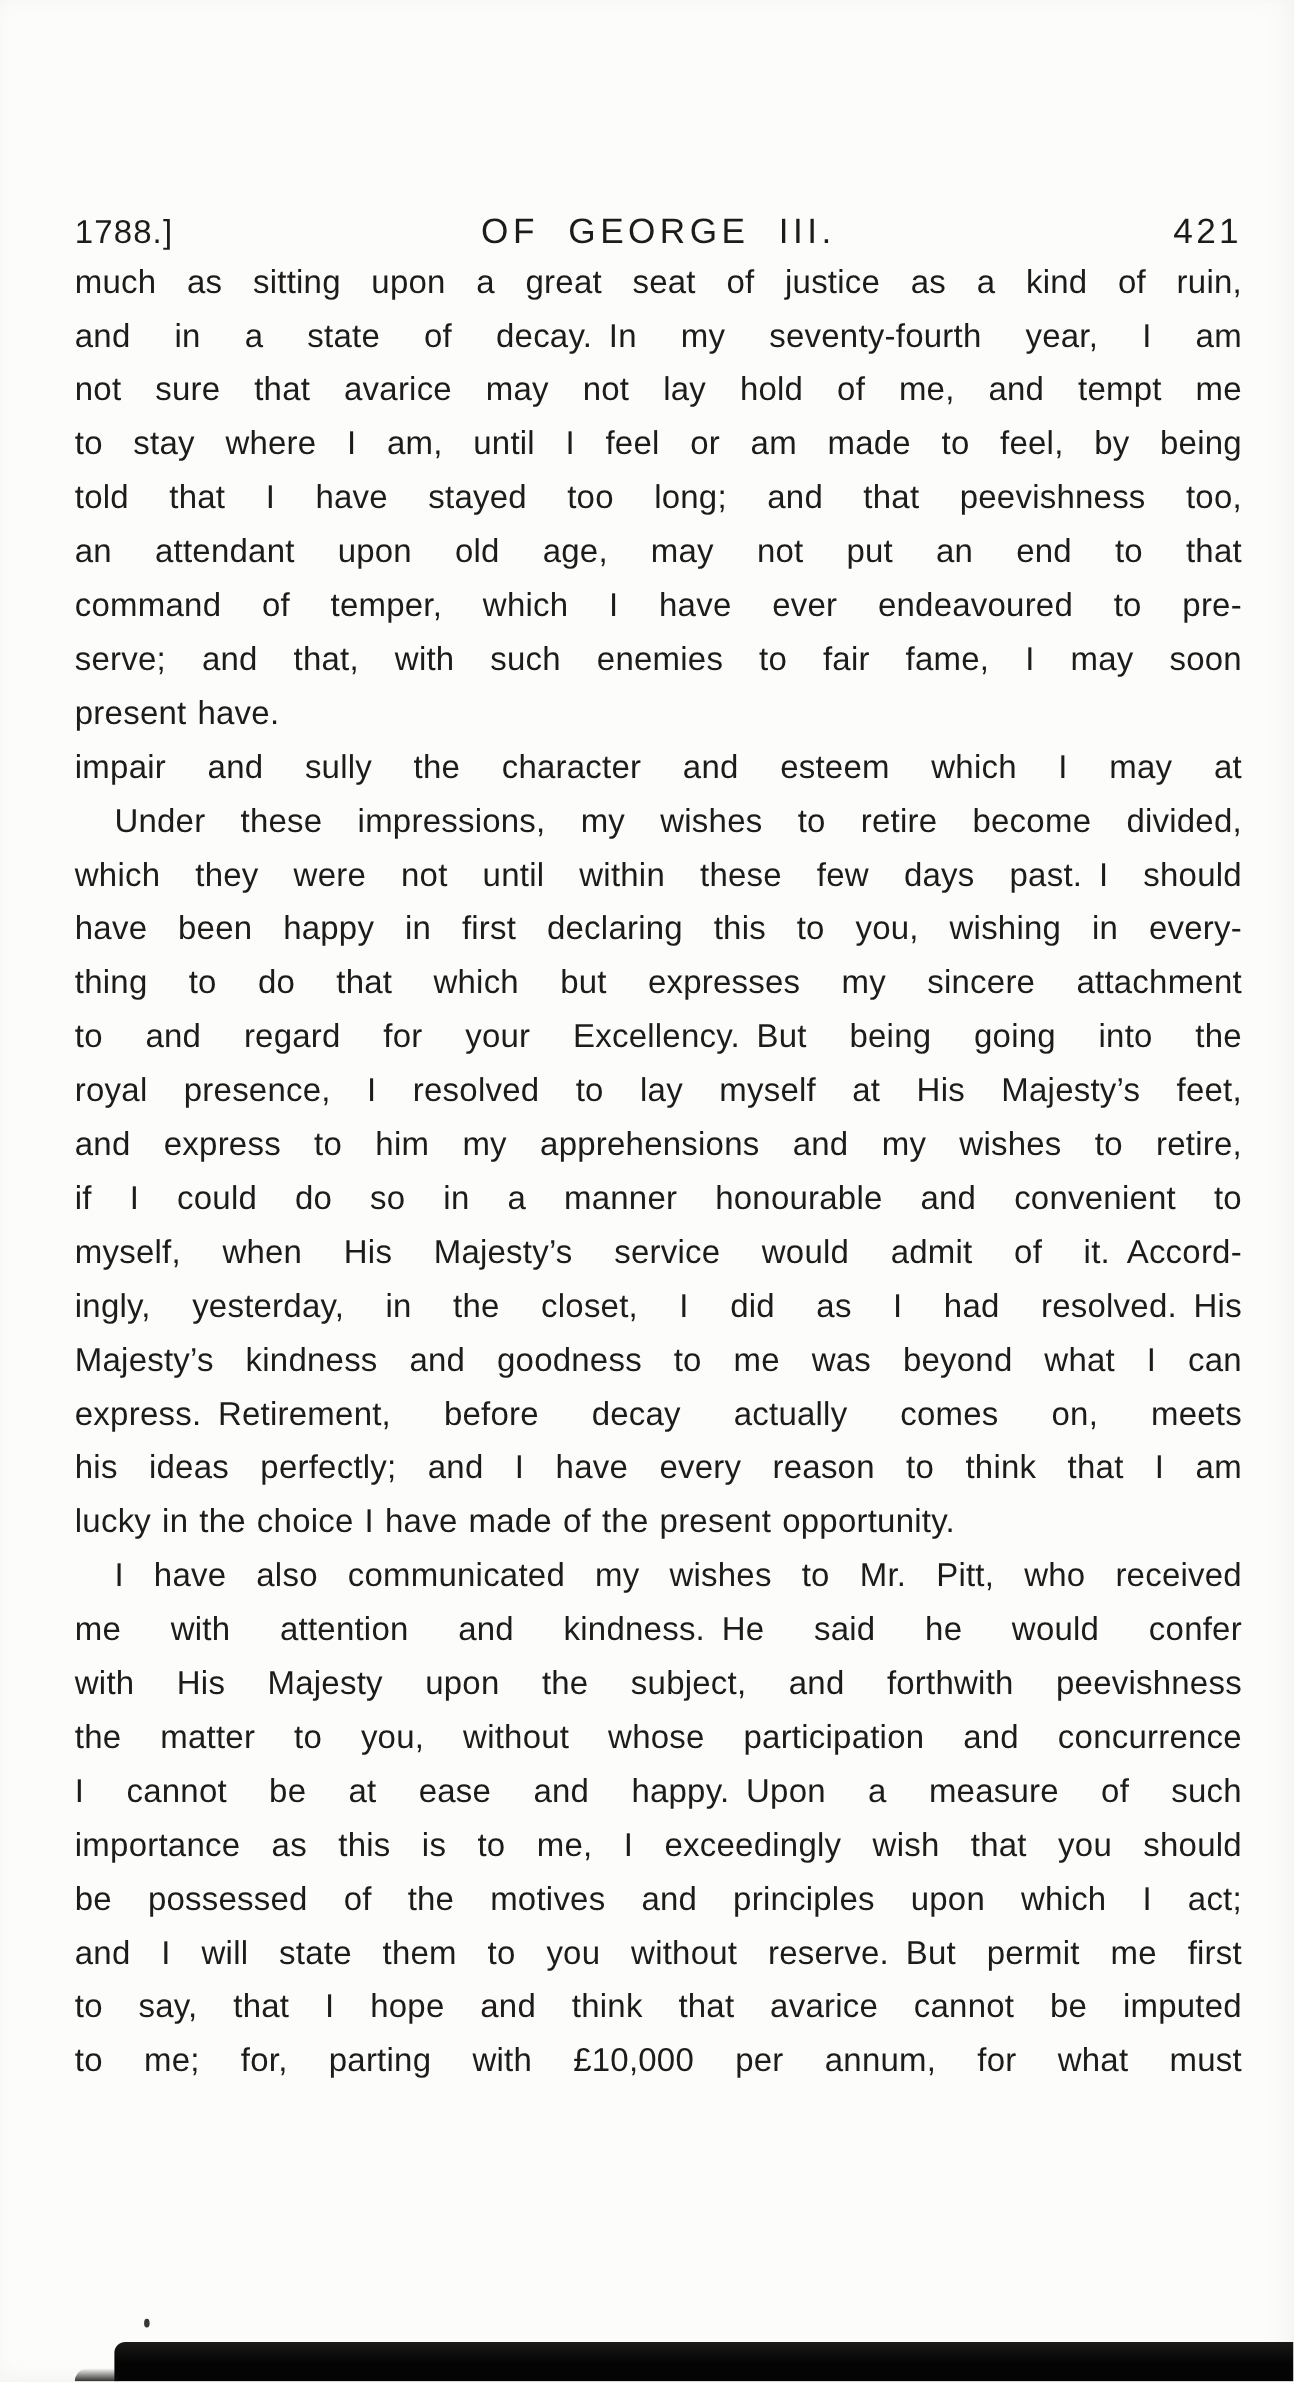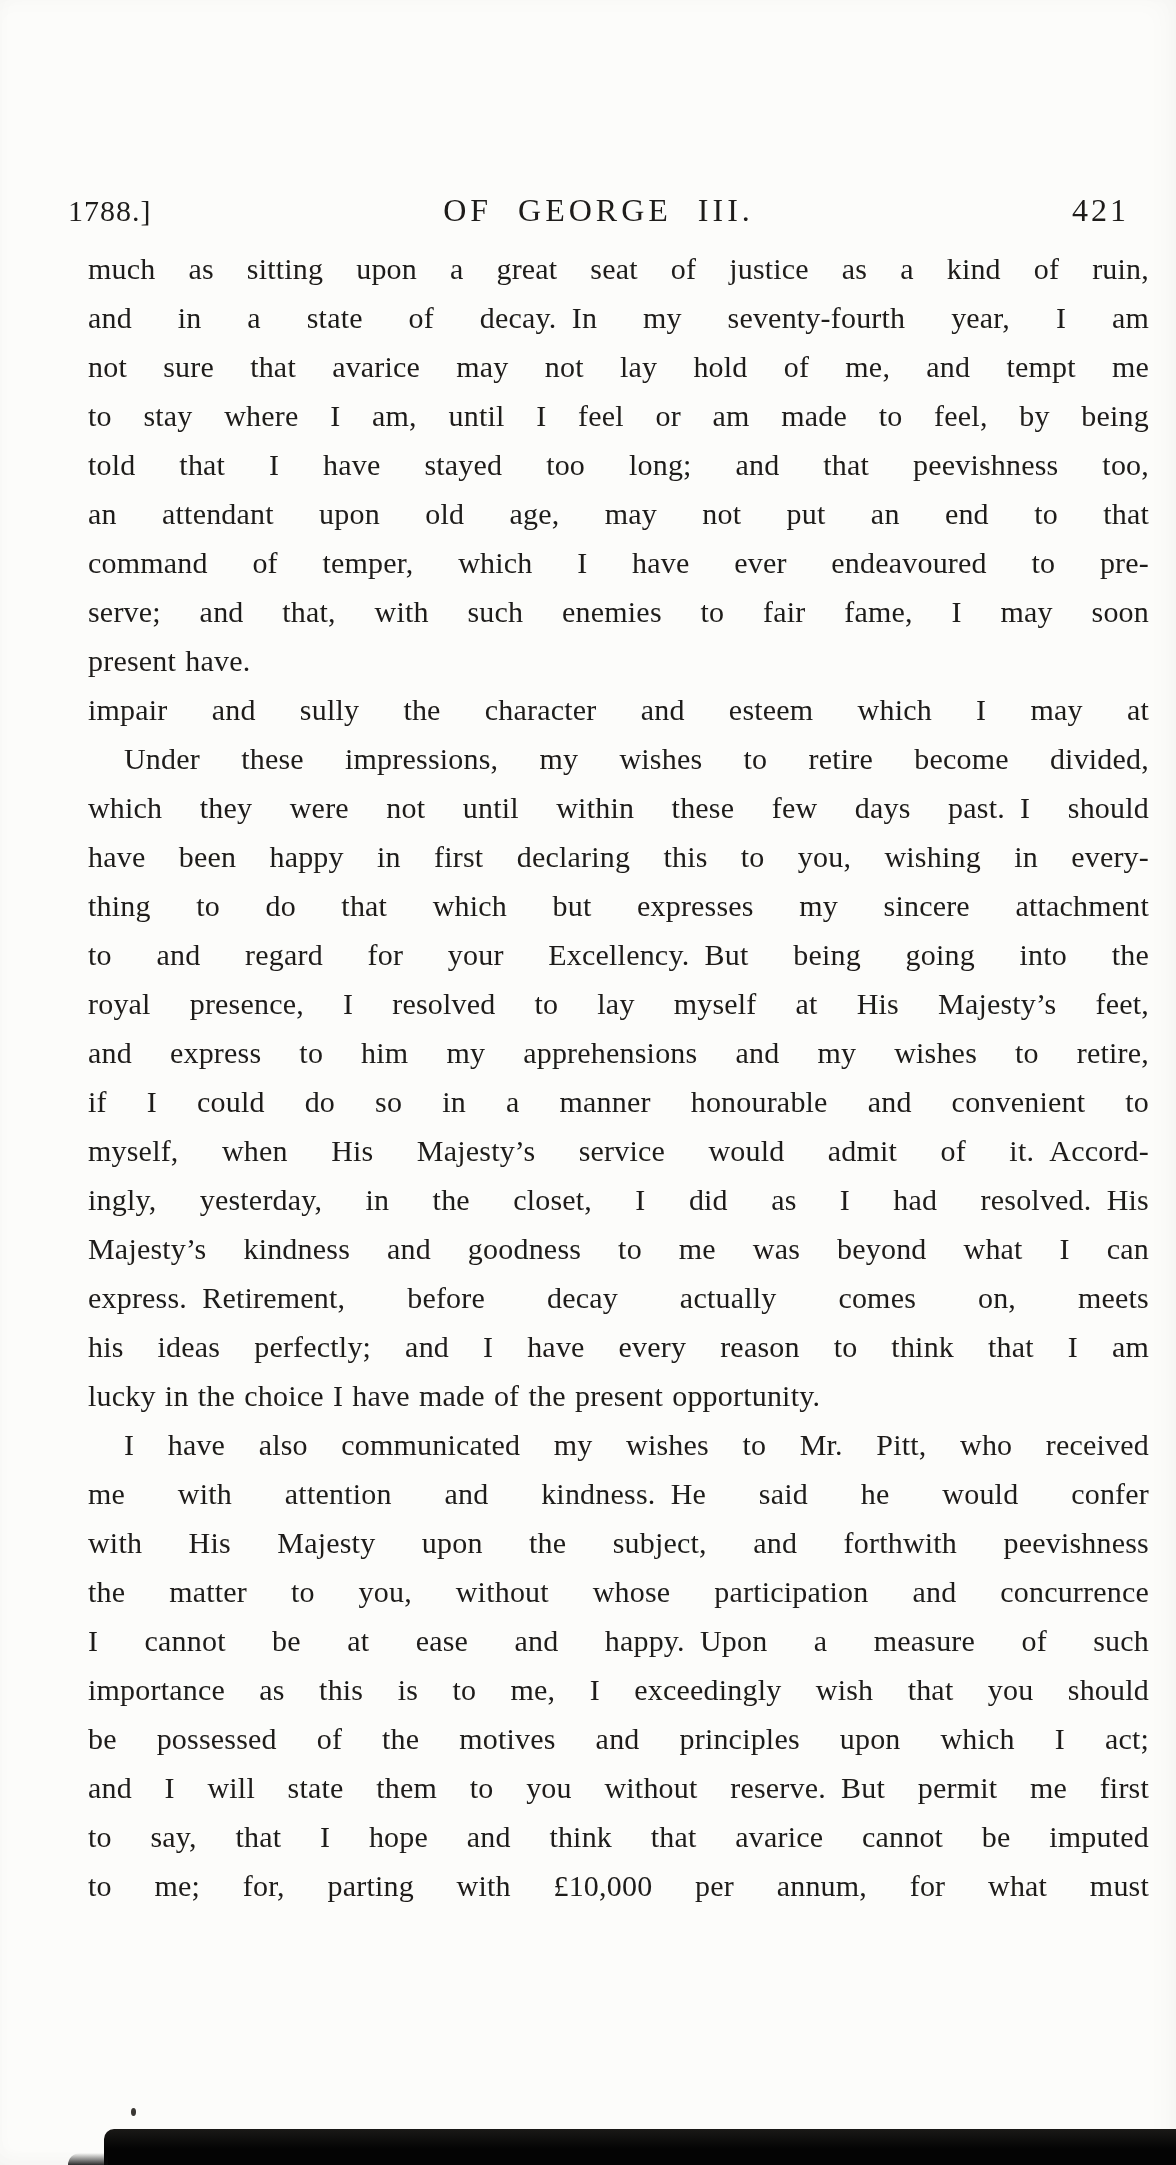--- a/index.html
+++ b/index.html
@@ -7,21 +7,21 @@
     padding: 0;
     background: #f4f4f1;
   }
   .page {
     position: relative;
     width: 1176px;
     height: 2165px;
     margin: 0 auto;
     background: #fcfcfa;
     box-shadow: inset -10px 0 24px rgba(0,0,0,0.025), inset 0 -6px 18px rgba(0,0,0,0.02);
-    font-family: Liberation Serif, serif;
+    font-family: Liberation Sans, sans-serif;
     color: #1e1c1a;
     overflow: hidden;
   }
   .page-header {
     position: absolute;
     left: 68px;
     top: 164px;
     width: 1061px;
     display: grid;
     grid-template-columns: 1fr auto 1fr;
@@ -40,23 +40,22 @@
   }
   .h-right {
     justify-self: end;
     font-size: 32px;
     letter-spacing: 3px;
     margin-top: 28px;
   }
   .page-body {
     position: absolute;
     left: 68px;
-    top: 244px;
+    top: 232px;
     width: 1061px;
-    margin-left: 20px;
   }
   .para { margin: 0; }
   .line {
     font-size: 30px;
     line-height: 49px;
     letter-spacing: 0.2px;
     word-spacing: 1.5px;
     text-align: justify;
     text-align-last: justify;
     white-space: pre-wrap;

